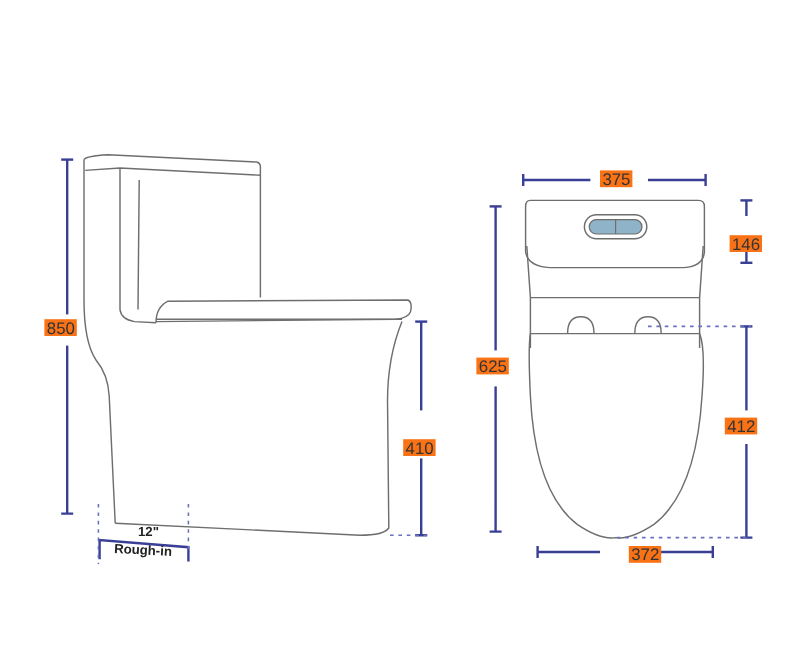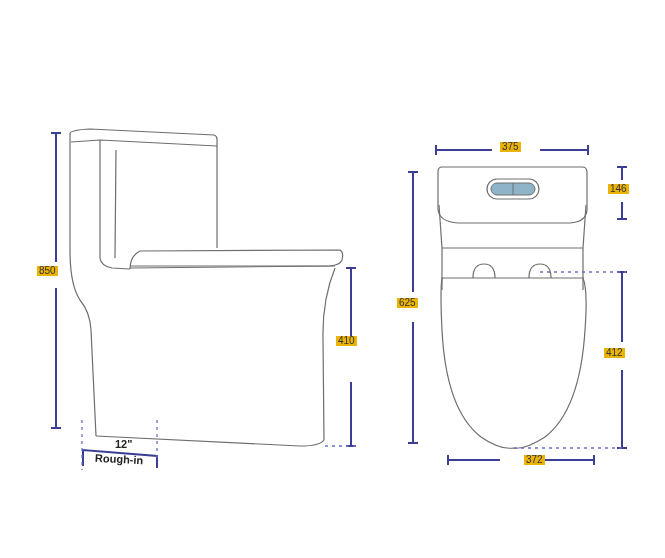--- a/index.html
+++ b/index.html
@@ -1,18 +1,18 @@
 <!DOCTYPE html>
 <html><head>
 <meta charset="utf-8">
 <style>
   html, body { margin:0; padding:0; background:#ffffff; }
   body { width:665px; height:558px; position:relative; overflow:hidden; font-family:"Liberation Sans", sans-serif; }
   #drawing { position:absolute; left:0; top:0; }
-  .lbl { position:absolute; font-size:10px; color:#333333; line-height:1; background:#eab308; padding:0 2px; }
+  .lbl { position:absolute; font-size:14px; color:#333333; line-height:1; background:#f97316; padding:0 2px; }
   .small { font-size:11px; font-weight:bold; color:#222; background:transparent; }
 </style>
 </head>
 <body>
 
 <svg id="drawing" width="665" height="558" viewBox="0 0 665 558" xmlns="http://www.w3.org/2000/svg">
   <g fill="none" stroke="#6e6e6e" stroke-width="1.2">
 
     <g>
 
@@ -95,21 +95,21 @@
   <g stroke="#6a70c0" stroke-width="1.3" stroke-dasharray="3,4" fill="none">
     <line x1="82" y1="420" x2="82" y2="470"></line>
     <line x1="157" y1="420" x2="157" y2="460"></line>
     <line x1="325" y1="446" x2="360" y2="446"></line>
     <line x1="540" y1="272" x2="626" y2="272"></line>
     <line x1="514" y1="448" x2="626" y2="448"></line>
   </g>
 </svg>
 
 <span class="lbl" style="left:37px;top:266px;">850</span>
-<span class="lbl" style="left:336px;top:336px;">410</span>
+<span class="lbl" style="left:336px;top:366px;">410</span>
 <span class="lbl small" style="left:113px;top:439px;">12"</span>
 <span class="lbl small" style="left:93px;top:454px;transform:rotate(3deg);">Rough-in</span>
 
 <span class="lbl" style="left:500px;top:142px;">375</span>
-<span class="lbl" style="left:608px;top:184px;">146</span>
+<span class="lbl" style="left:608px;top:196px;">146</span>
 <span class="lbl" style="left:397px;top:298px;">625</span>
 <span class="lbl" style="left:604px;top:348px;">412</span>
 <span class="lbl" style="left:524px;top:455px;">372</span>
 
 </body></html>

